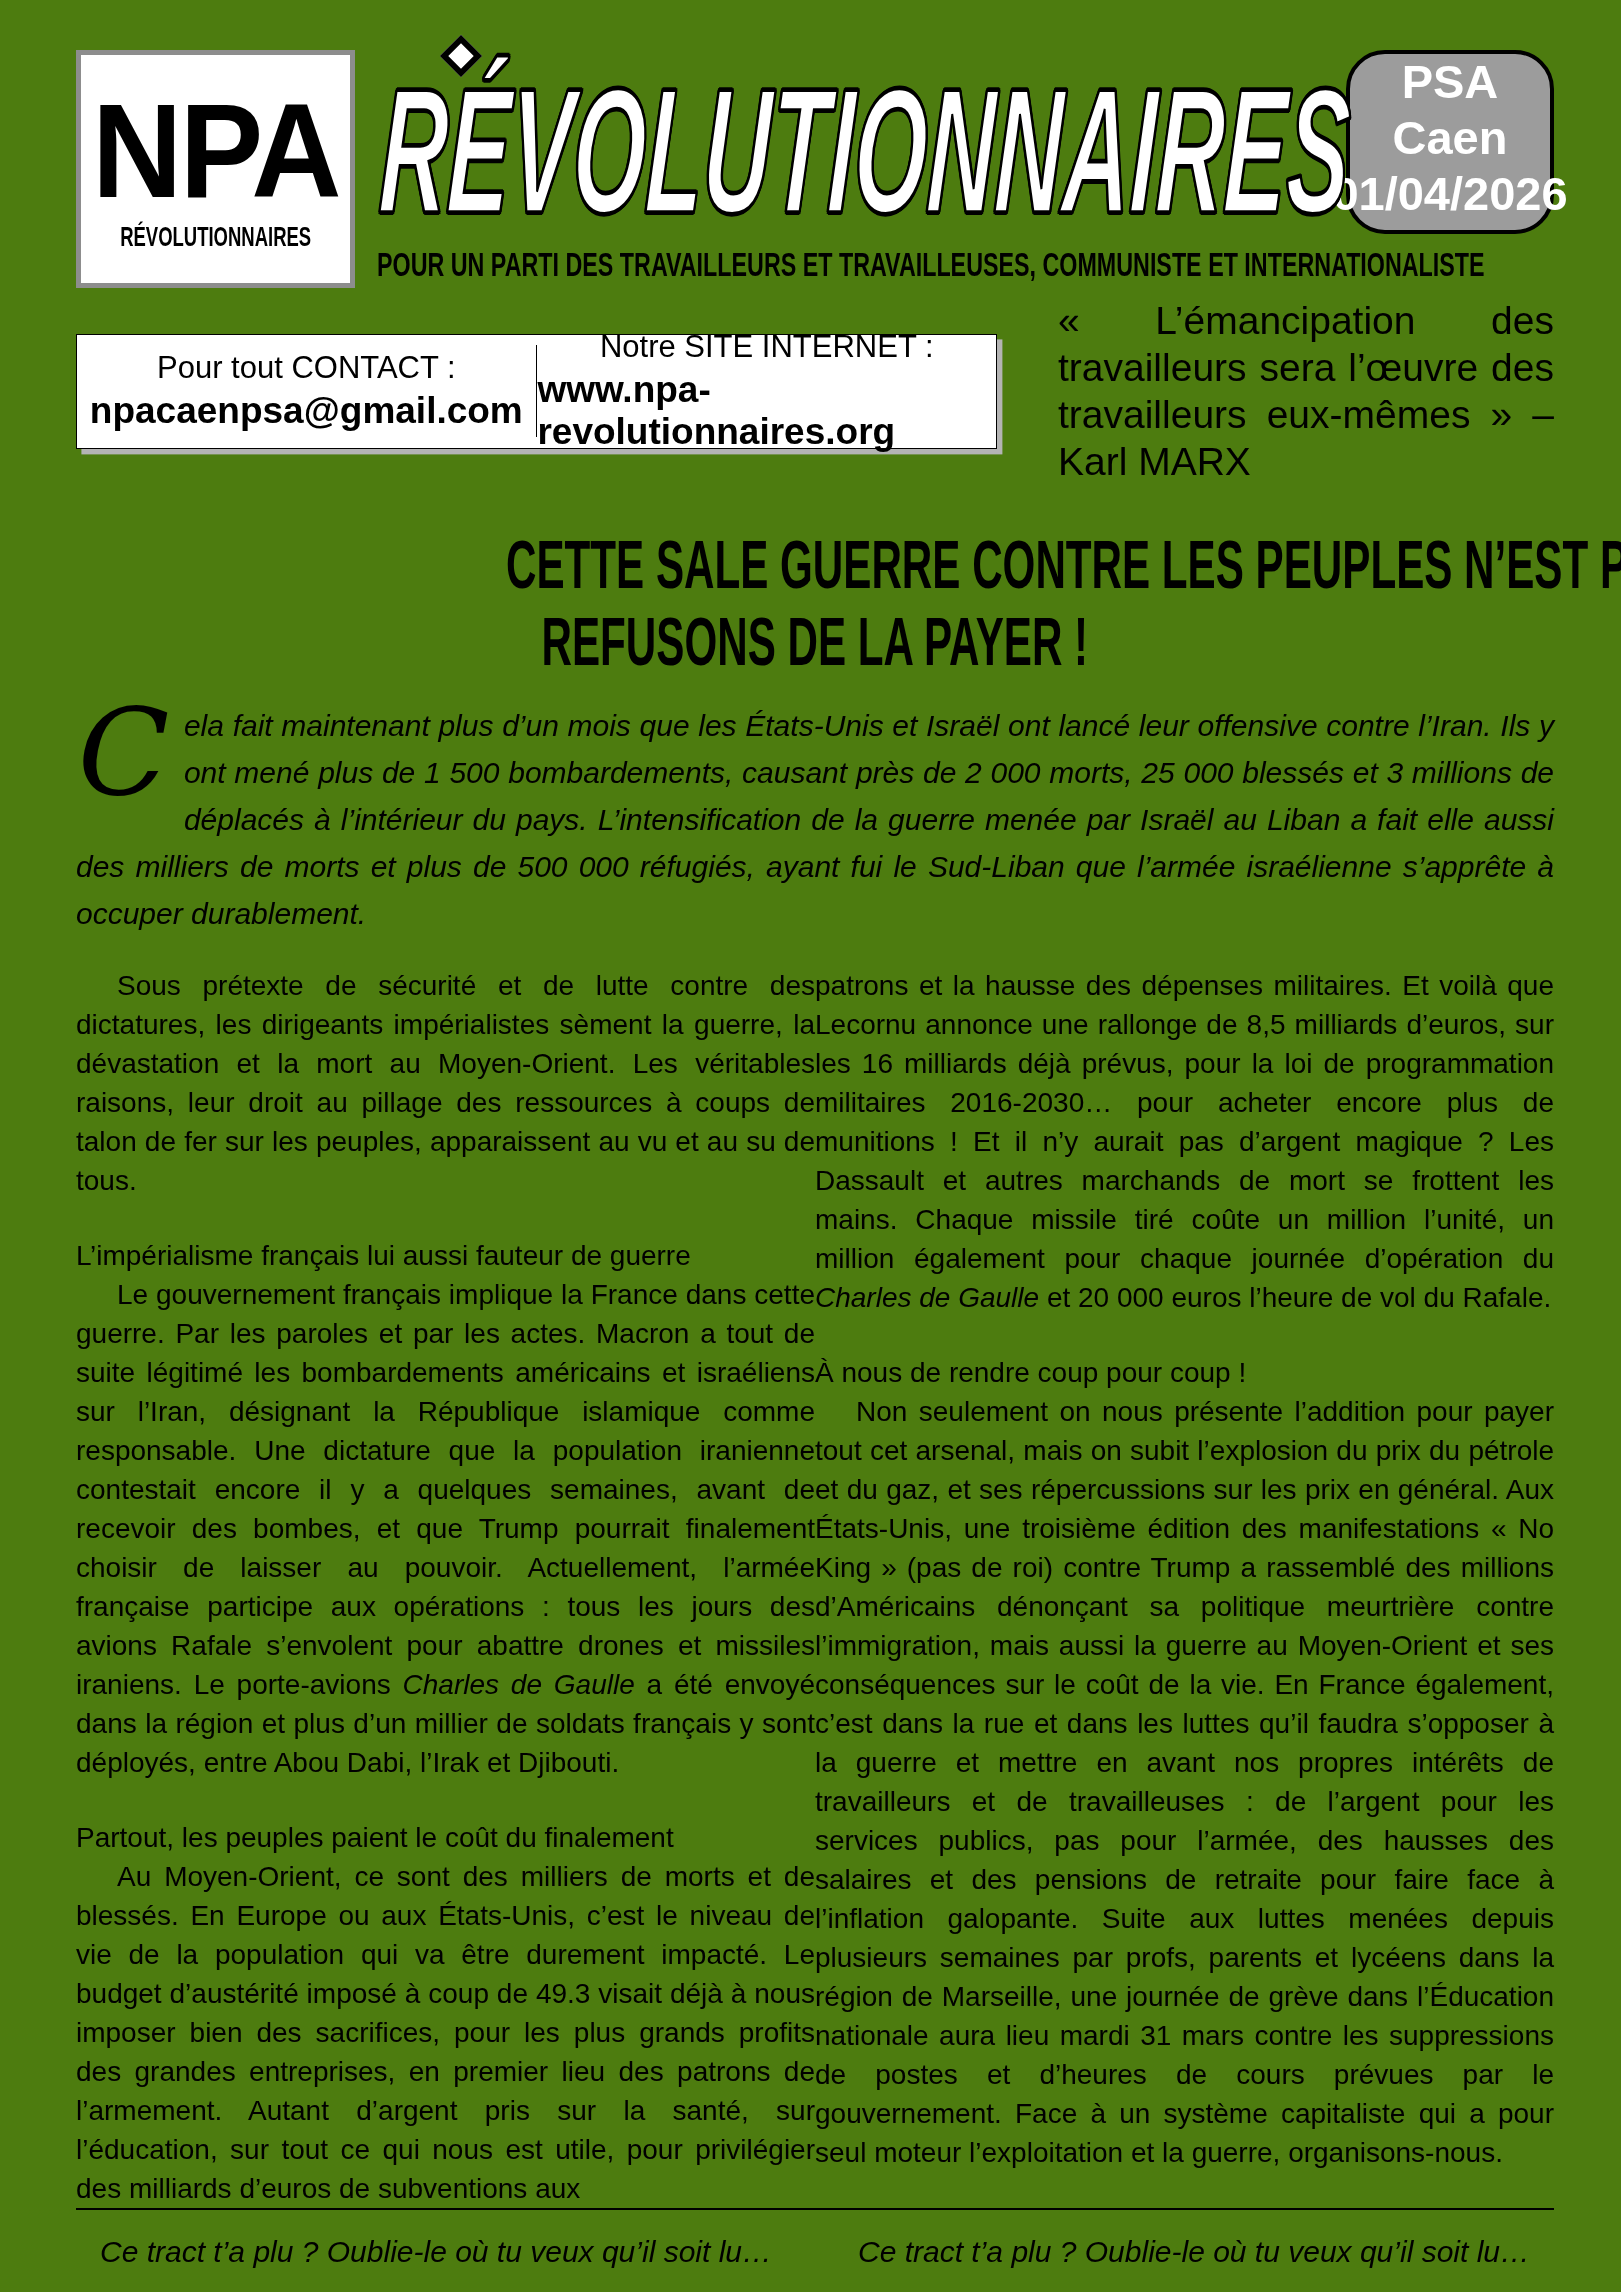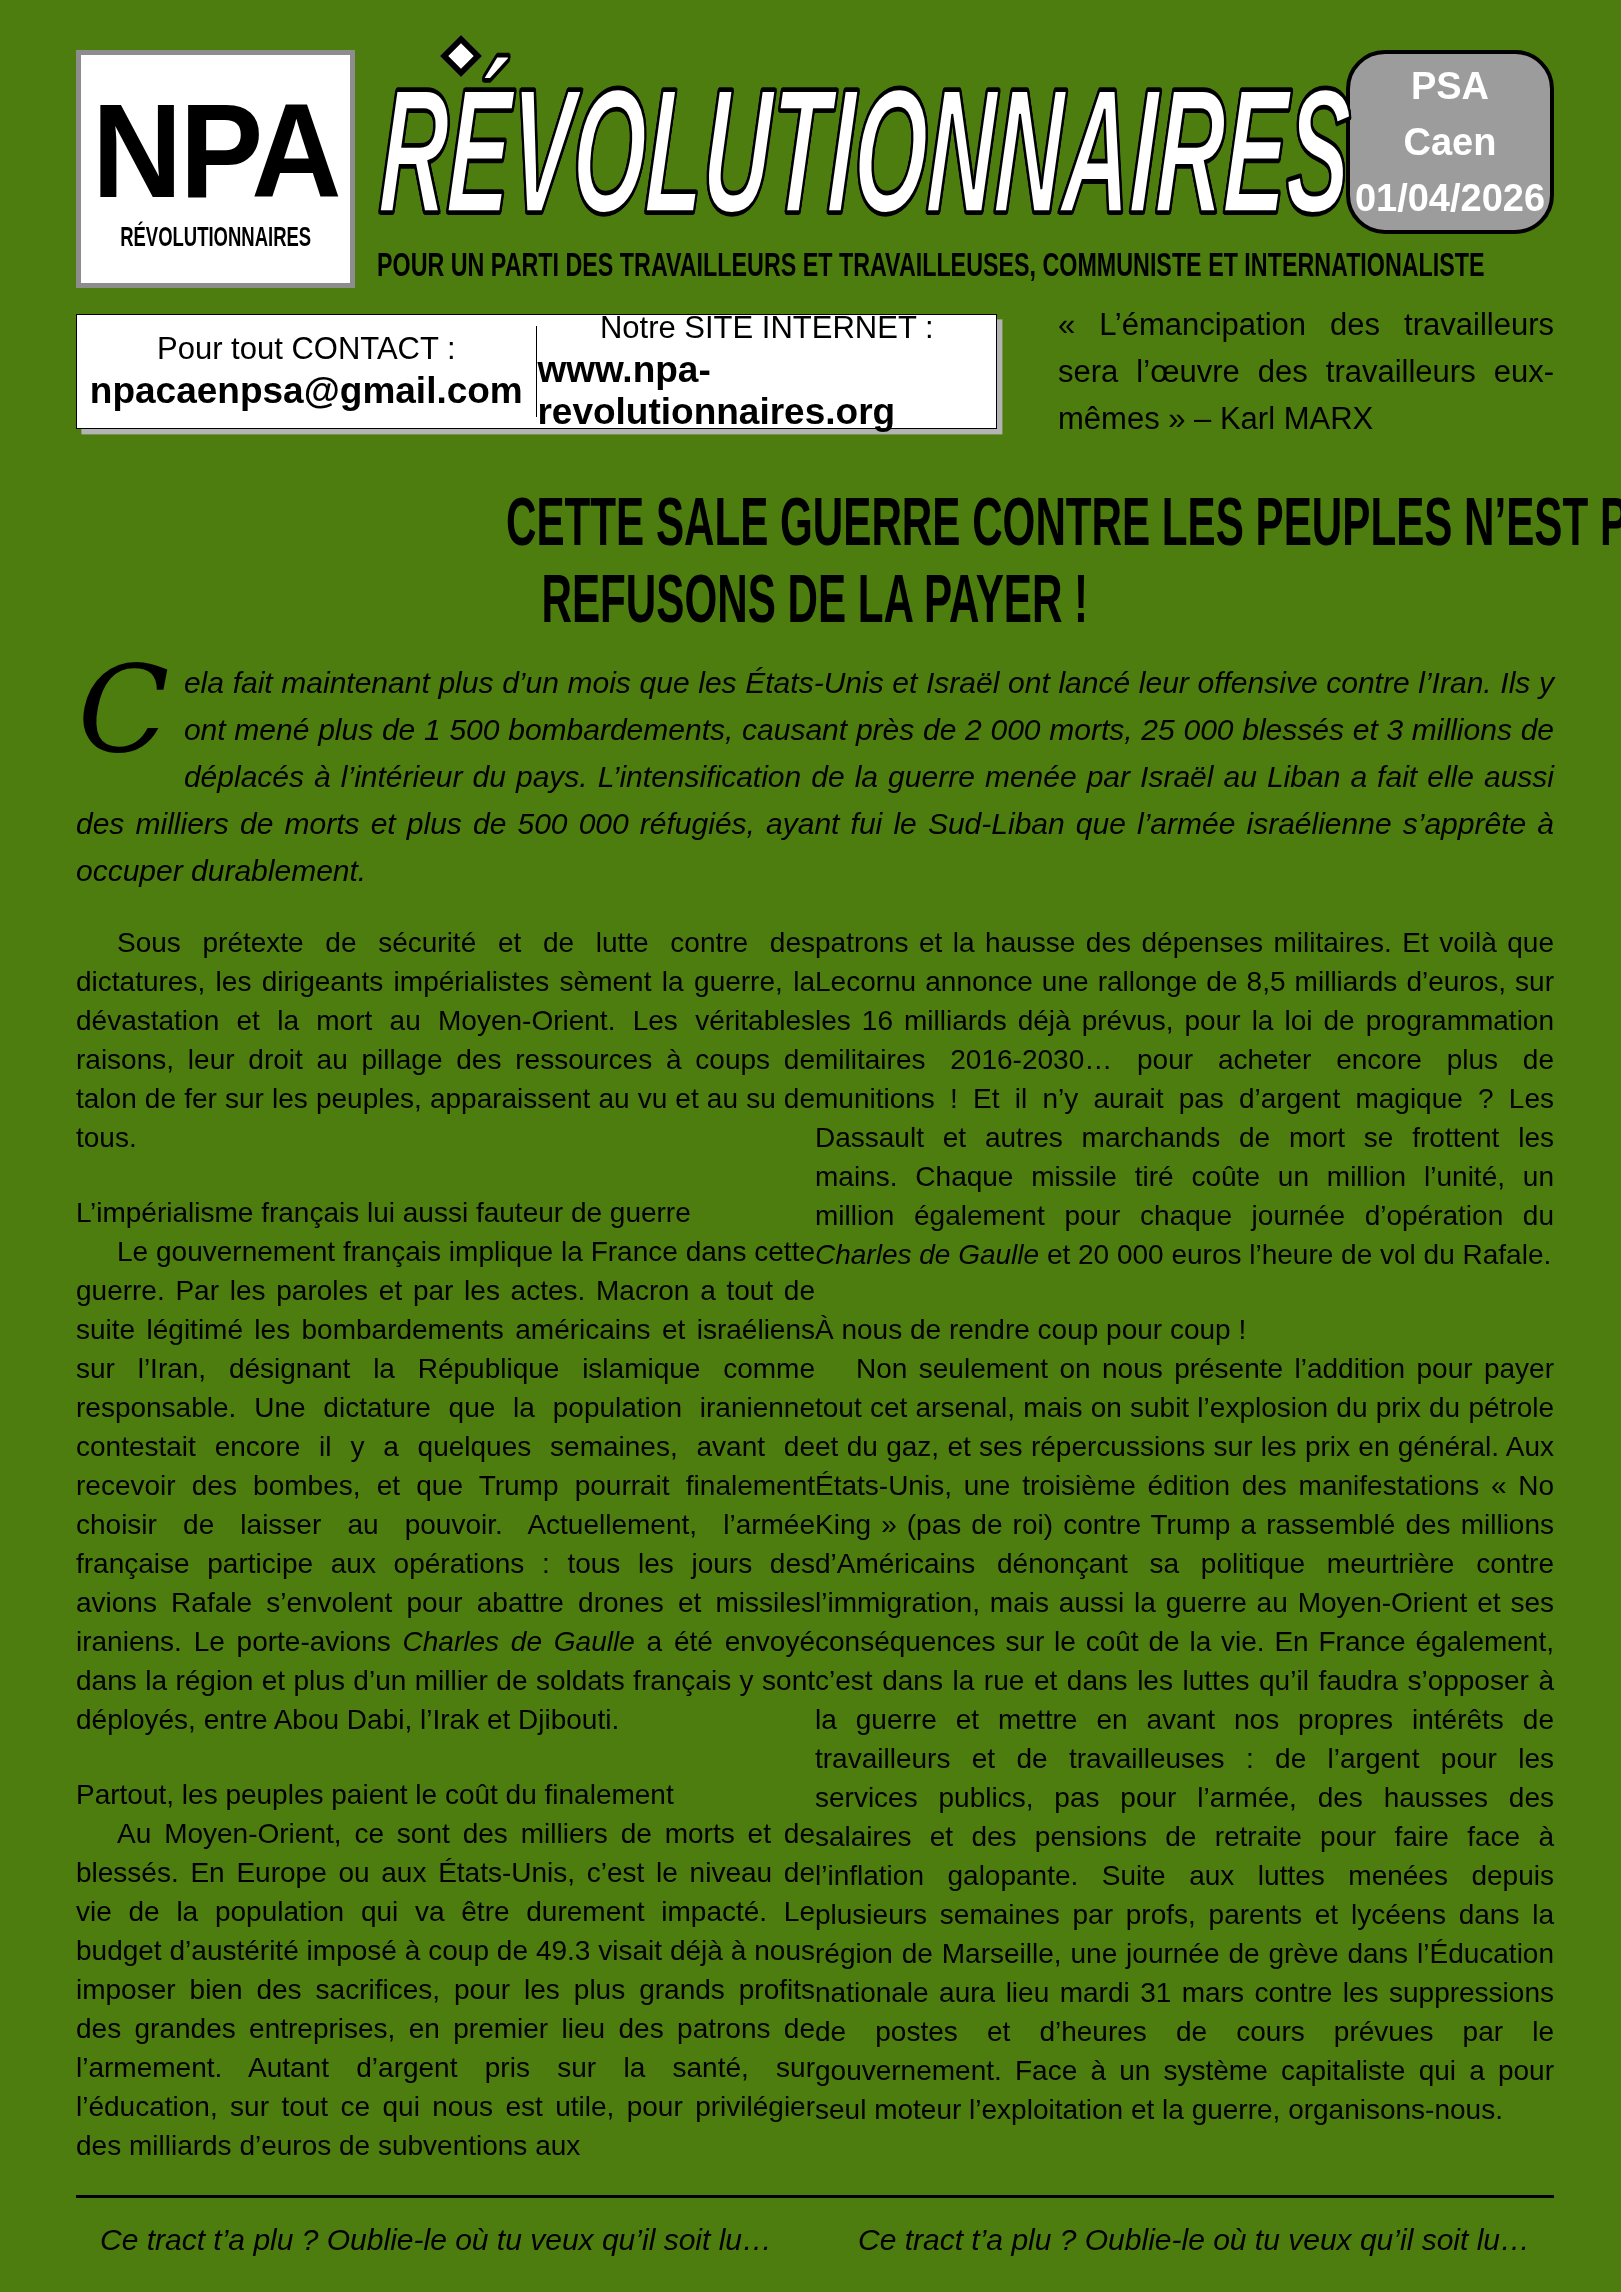--- a/index.html
+++ b/index.html
@@ -37,38 +37,38 @@
     background:#fff; border:6.3px solid #000; transform:rotate(45deg);
   }
   .masthead-subtitle {
     display:inline-block; white-space:nowrap; font-weight:bold; font-size:34px;
     transform:scaleX(.685); transform-origin:left top; margin-top:5.4px;
   }
 
   .badge {
     flex:none; margin-left:auto; width:208px; height:184px;
     background:#9c9c9c; border:4.5px solid #000; border-radius:39px;
-    color:#fff; font-weight:bold; font-size:38px; line-height:56px;
-    display:flex; flex-direction:column; align-items:center; justify-content:center;
+    color:#fff; font-weight:bold; font-size:47px; line-height:56px;
+    display:flex; flex-direction:column; align-items:center; 
     text-align:center; white-space:nowrap;
   }
 
   
   .contact-row { display:flex; align-items:center; margin-top:9px;gap:16px; }
   .contact-box {
     width:921px; height:115px; flex:none;
     border:1.8px solid #000; background:#fff;
     box-shadow:5.4px 5.4px 0 #b4b4b4;
     display:flex; align-items:stretch;
   }
   .contact-cell { flex:1; display:flex; flex-direction:column; align-items:center; justify-content:center; gap:3.6px; }
   .v-divider { width:1.8px; background:#000; margin:10.7px 0; }
   .contact-label { font-size:31px; }
   .contact-value { font-size:37px; font-weight:bold; }
-  .quote { flex:1; margin-left:45px; font-size:31px; line-height:47px; text-align:justify; }
+  .quote { flex:1; margin-left:45px; font-size:39px; line-height:47px; text-align:justify; }
 
   
   .headline { margin-top:41px; text-align:center; font-weight:bold; }
   .headline-line { display:inline-block; white-space:nowrap; font-size:68px; line-height:77px; transform:scaleX(.62); transform-origin:center; letter-spacing:0; }
 
   
   .intro { margin-top:21.5px; font-style:italic; font-size:30px; line-height:47px; text-align:justify; }
   .dropcap {
     float:left; font-family:"DejaVu Serif", serif; font-style:italic;
     font-size:120px; line-height:88px; margin:7.2px 14.3px 0 1.8px;

